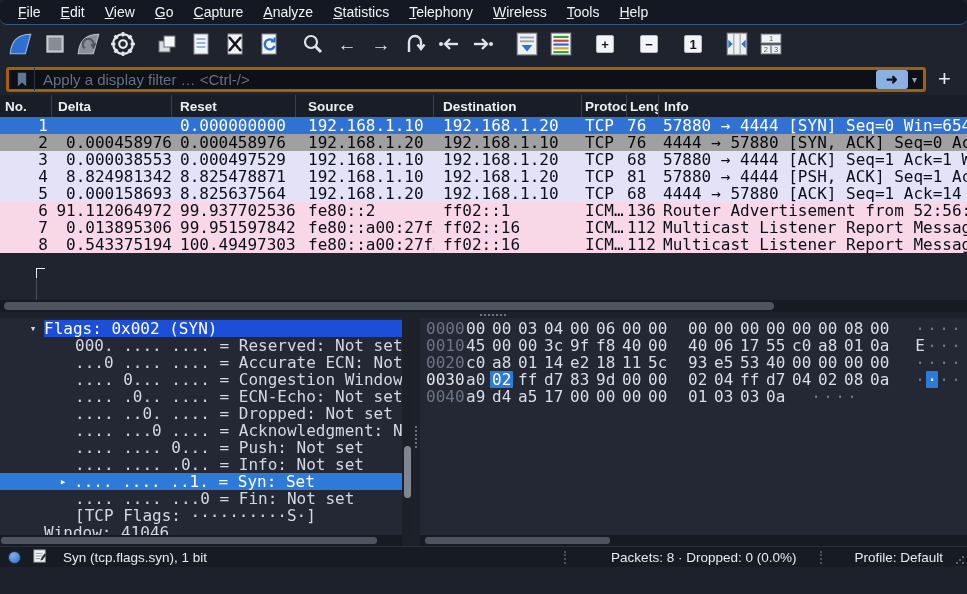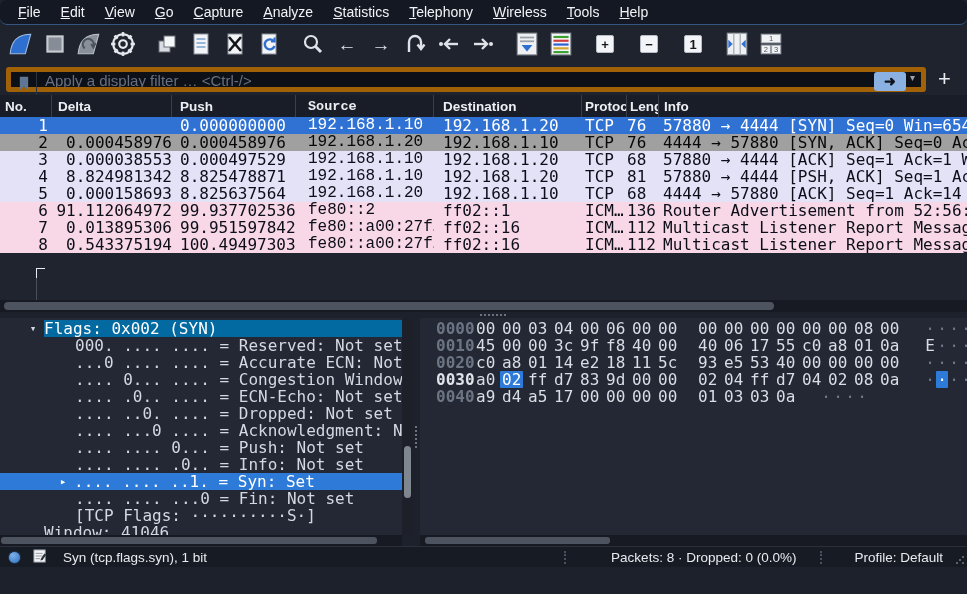--- a/index.html
+++ b/index.html
@@ -26,37 +26,37 @@
   .toolbar { height:38px; background:#1e232d; display:flex; align-items:center; padding-left:6px; gap:4px; }
   .tbtn { width:30px; height:30px; display:flex; align-items:center; justify-content:center; }
   .tbtn svg { display:block; }
   .tsep { width:6px; }
   .tbtn .arrowglyph { color:#dfe3e9; font-size:19px; line-height:1; }
   .sqbtn { width:18px; height:18px; background:#f2f4f7; border:1px solid #b8bcc4; border-radius:2px;
     color:#14161a; font-weight:bold; font-size:13px; display:flex; align-items:center; justify-content:center; }
 
   
   .filterbar { height:32px; background:#1e232d; display:flex; align-items:center; padding:0 6px; }
-  .filter-input { flex:0 0 920px; height:25px; background:#0d1016; border:5px solid #a16207; border-radius:3px;
-    display:flex; }
+  .filter-input { flex:0 0 920px; height:25px; background:#0d1016; border:3px solid #a16207; border-radius:3px;
+    display:flex; align-items:center; }
   .bookmark-box { width:26px; height:23px; border-right:1px solid #2c3340; display:flex; align-items:center; justify-content:center; }
   .filter-placeholder { color:#657085; font-size:15px; margin-left:8px; flex:1; white-space:nowrap; overflow:hidden; }
   .apply-btn { width:32px; height:19px; background:#8ab1e2; border-radius:3px; color:#10131a; font-weight:bold;
     display:flex; align-items:center; justify-content:center; font-size:14px; margin-right:4px; }
   .filter-caret { color:#9aa0ab; font-size:10px; margin-right:6px; }
   .plus-btn { color:#e8eaee; font-size:22px; font-weight:300; margin-left:12px; line-height:1; }
 
   
   .plist-header { height:22px; background:#191d27; display:flex; color:#eceef2; font-size:13.5px; font-weight:600;
     align-items:center; overflow:hidden; }
   .hcell { height:100%; display:flex; align-items:center; border-right:1px solid #3a3f4b; overflow:hidden; white-space:nowrap; flex-shrink:0; }
   .c-no    { width:52px;  }
   .c-delta { width:120px; }
   .c-time  { width:124px; }
-  .c-source{ width:138px;font-family:Liberation Mono, monospace; }
+  .c-source{ width:138px; }
   .c-dest  { width:148px; }
   .c-proto { width:45px;  }
   .c-len   { width:32px;  }
   .c-info  { flex:1; border-right:none; }
   .hcell.c-no{padding-left:5px;text-align:right;} .hcell.c-delta{padding-left:6px;} .hcell.c-time{padding-left:8px;}
   .hcell.c-source{padding-left:12px;} .hcell.c-dest{padding-left:9px;} .hcell.c-proto{padding-left:3px;}
   .hcell.c-len{padding-left:3px;} .hcell.c-info{padding-left:5px;}
 
   .plist-rows { height:136px; position:relative; background:#20242f;
     font-family:"DejaVu Sans Mono", monospace; font-size:16px; }
@@ -94,34 +94,34 @@
   .bottom { height:217px; display:flex; }
   .detail-pane { width:402px; background:#232834; overflow:hidden; padding-top:2px;
     font-family:"DejaVu Sans Mono", monospace; font-size:16px; color:#d3d8e2; position:relative; }
   .drow { height:17px; line-height:17px; white-space:nowrap; display:flex; }
   .drow .arrow { width:22px; flex-shrink:0; text-align:center; font-size:11px; color:#cfd5e0; }
   .drow .dtext { white-space:pre; }
   .drow.ind1 { padding-left:22px; }
   .drow.ind1.na { padding-left:44px; }
   .drow.ind2 { padding-left:75px; }
   .drow.ind2.has-arrow { padding-left:52px; }
-  .drow.sel-parent .dtext { background:#0369a1; color:#fff; flex:1; }
+  .drow.sel-parent .dtext { background:#1d4ed8; color:#fff; flex:1; }
   .drow.sel-primary { background:#2d7ad8; color:#fff; }
   .drow.sel-primary .arrow { color:#fff; }
 
   .detail-vscroll { width:11px; background:#1d2029; position:relative; }
   .detail-vscroll .thumb { position:absolute; left:2px; top:128px; width:7px; height:52px; background:#80868f; border-radius:4px; }
   .pane-vsplit { width:7px; background:#1d212b; position:relative; }
   .splitter-dots-v { position:absolute; top:108px; left:2px; width:2px; height:24px;
     background:repeating-linear-gradient(180deg,#6a7180 0 2px,transparent 2px 4px); }
 
   .hex-pane { flex:1; background:#232834; overflow:hidden; padding-top:2px;
     font-family:"DejaVu Sans Mono", monospace; font-size:16px; color:#d8dde6; position:relative; }
   .hrow { height:17px; line-height:17px; white-space:nowrap; display:flex; }
-  .hoff { width:40px; margin-left:16px; color:#6d7585; flex-shrink:0;font-weight:bold; }
+  .hoff { width:40px; margin-left:6px; color:#6d7585; flex-shrink:0; }
   .hoff.bright { color:#dfe3ea; }
   .hbyte { width:26px; flex-shrink:0; }
   .hbyte .b { display:inline-block; }
   .hbyte .b.selb { background:#2e7ad8; color:#fff; padding:0 2px; margin-left:-2px; border-radius:1px; }
   .hgap { width:14px; flex-shrink:0; }
   .hascii-block { margin-left:18px; display:flex; }
   .hascii { width:12px; text-align:center; color:#707888; flex-shrink:0; }
   .hascii.bright { color:#d8dde6; }
   .hascii.selb { background:#2e7ad8; color:#fff; border-radius:1px; }
 
@@ -339,21 +339,21 @@
       <span class="filter-placeholder">Apply a display filter … &lt;Ctrl-/&gt;</span>
       <span class="apply-btn">➜</span>
       <span class="filter-caret">▾</span>
     </div>
     <span class="plus-btn">+</span>
   </div>
 
   <div class="plist-header">
       <span class="hcell c-no">No.</span>
       <span class="hcell c-delta">Delta</span>
-      <span class="hcell c-time">Push</span>
+      <span class="hcell c-time">Reset</span>
       <span class="hcell c-source">Source</span>
       <span class="hcell c-dest">Destination</span>
       <span class="hcell c-proto">Protocol</span>
       <span class="hcell c-len">Length</span>
       <span class="hcell c-info">Info</span>
     </div>
 
   <div class="plist-rows">
 
   <div class="prow selected">

